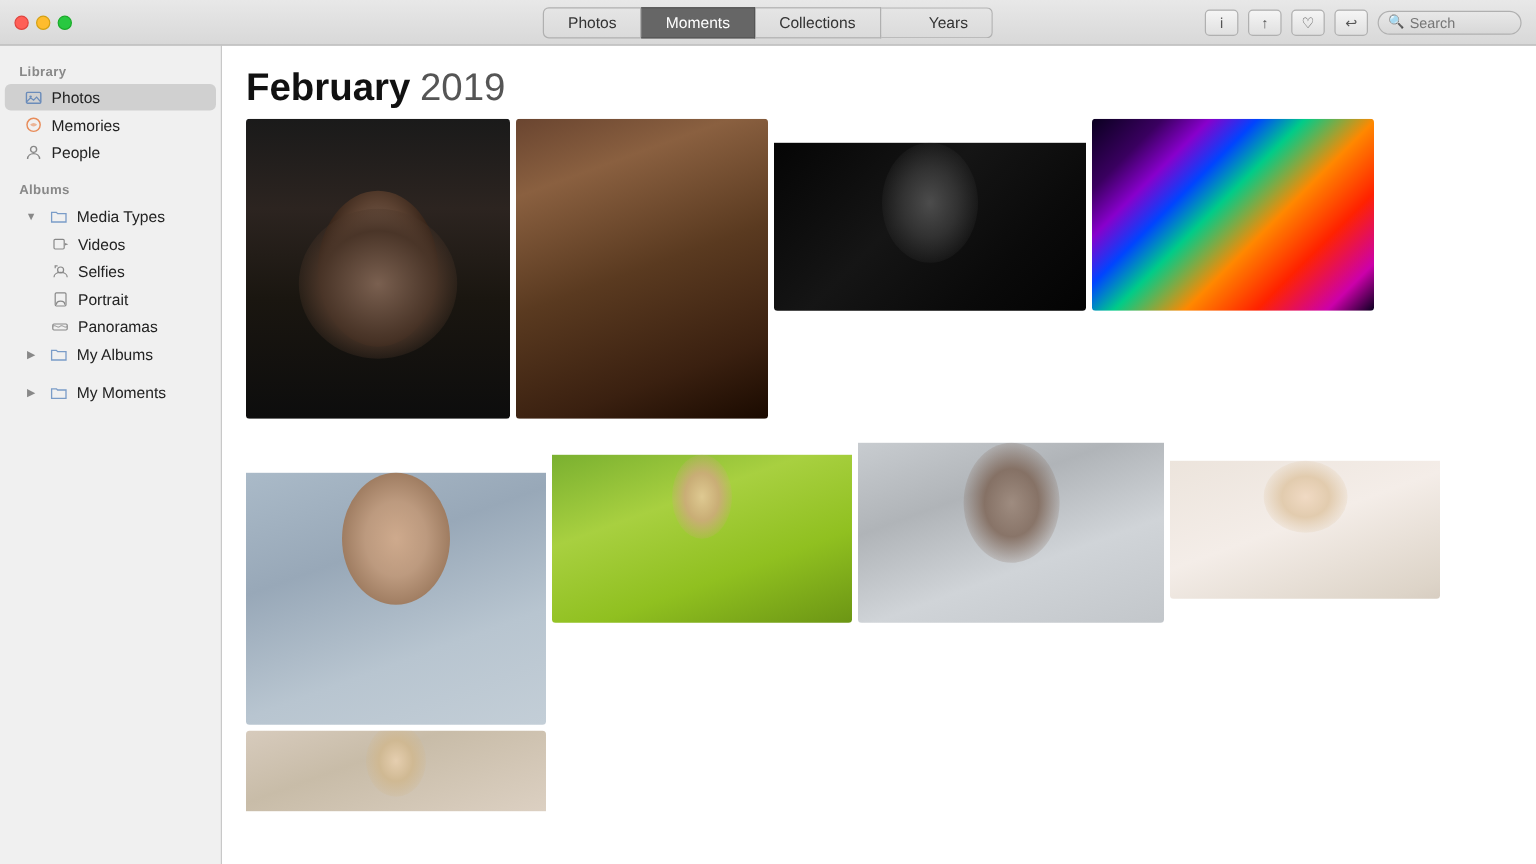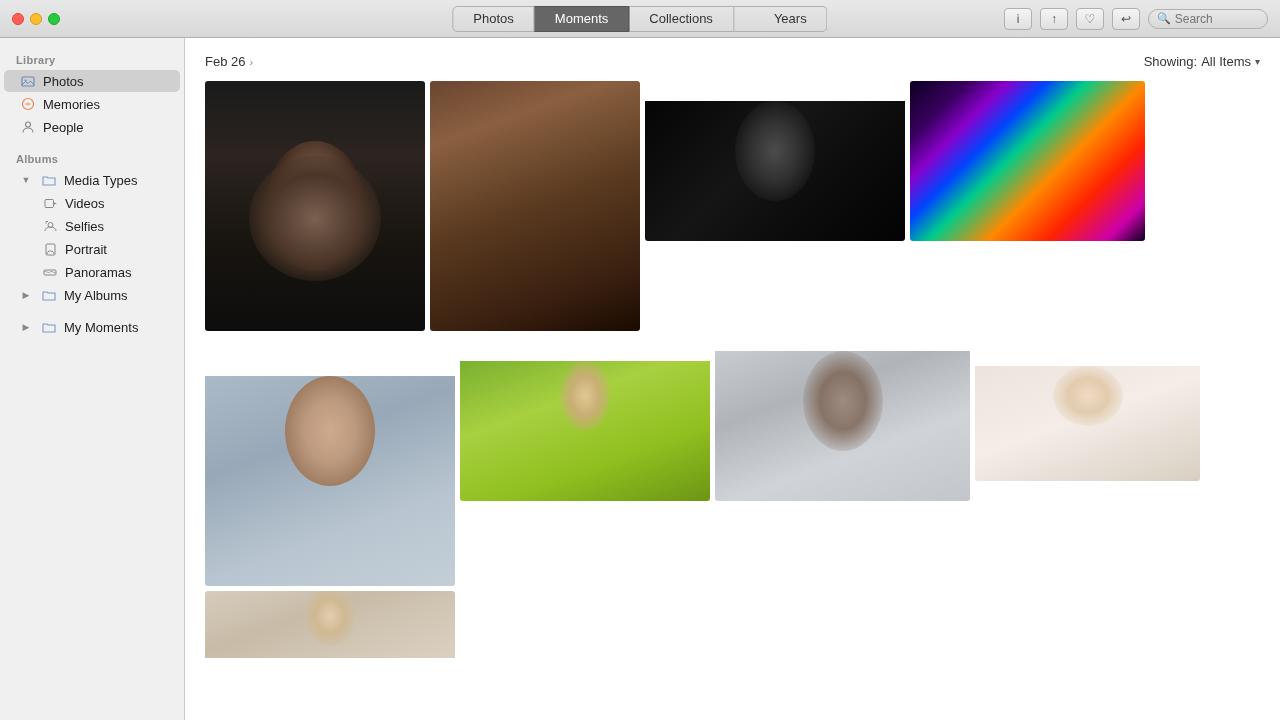--- a/index.html
+++ b/index.html
@@ -409,32 +409,25 @@
       <span class="sidebar-icon icon-folder">
         <svg width="14" height="12" viewBox="0 0 14 12" fill="none">
           <path d="M1 3 L1 11 L13 11 L13 4 L6 4 L5 3 Z" stroke="#7a9cc8" stroke-width="1.1" fill="none"></path>
         </svg>
       </span>
       <span>My Moments</span>
     </div>
   </div>
 
   <div class="content">
-
-    <div class="date-row">
-      <div class="date-link">
-        <span>Feb 26</span>
-        <span class="chevron">›</span>
-      </div>
-      <div class="showing-label">
-        <span>Showing:</span>
-        <span>All Items</span>
-        <span class="dropdown-arrow">▾</span>
-      </div>
-    </div>
+    <div class="content-header">
+      <span class="title-february">February</span>
+      <span class="title-year">2019</span>
+    </div>
+
 
     <div class="photo-row">
       <div class="photo-item photo-man-beard" style="width:220px;height:250px;">
         <div style="width:100%;height:100%;background:linear-gradient(180deg,#1a1a1a 0%,#2c2420 30%,#1a1610 60%,#0d0d0d 100%);display:flex;align-items:center;justify-content:center;">
           <div style="width:100px;height:130px;background:radial-gradient(ellipse at 50% 40%,#8a7060 0%,#5a4030 40%,#2a1a10 70%,transparent 100%);border-radius:50%;"></div>
         </div>
       </div>
       <div class="photo-item" style="width:210px;height:250px;">
         <div style="width:100%;height:100%;background:linear-gradient(160deg,#6a4530 0%,#8a6040 20%,#5a3a20 50%,#3a2010 80%,#1a0a00 100%);"></div>
       </div>

